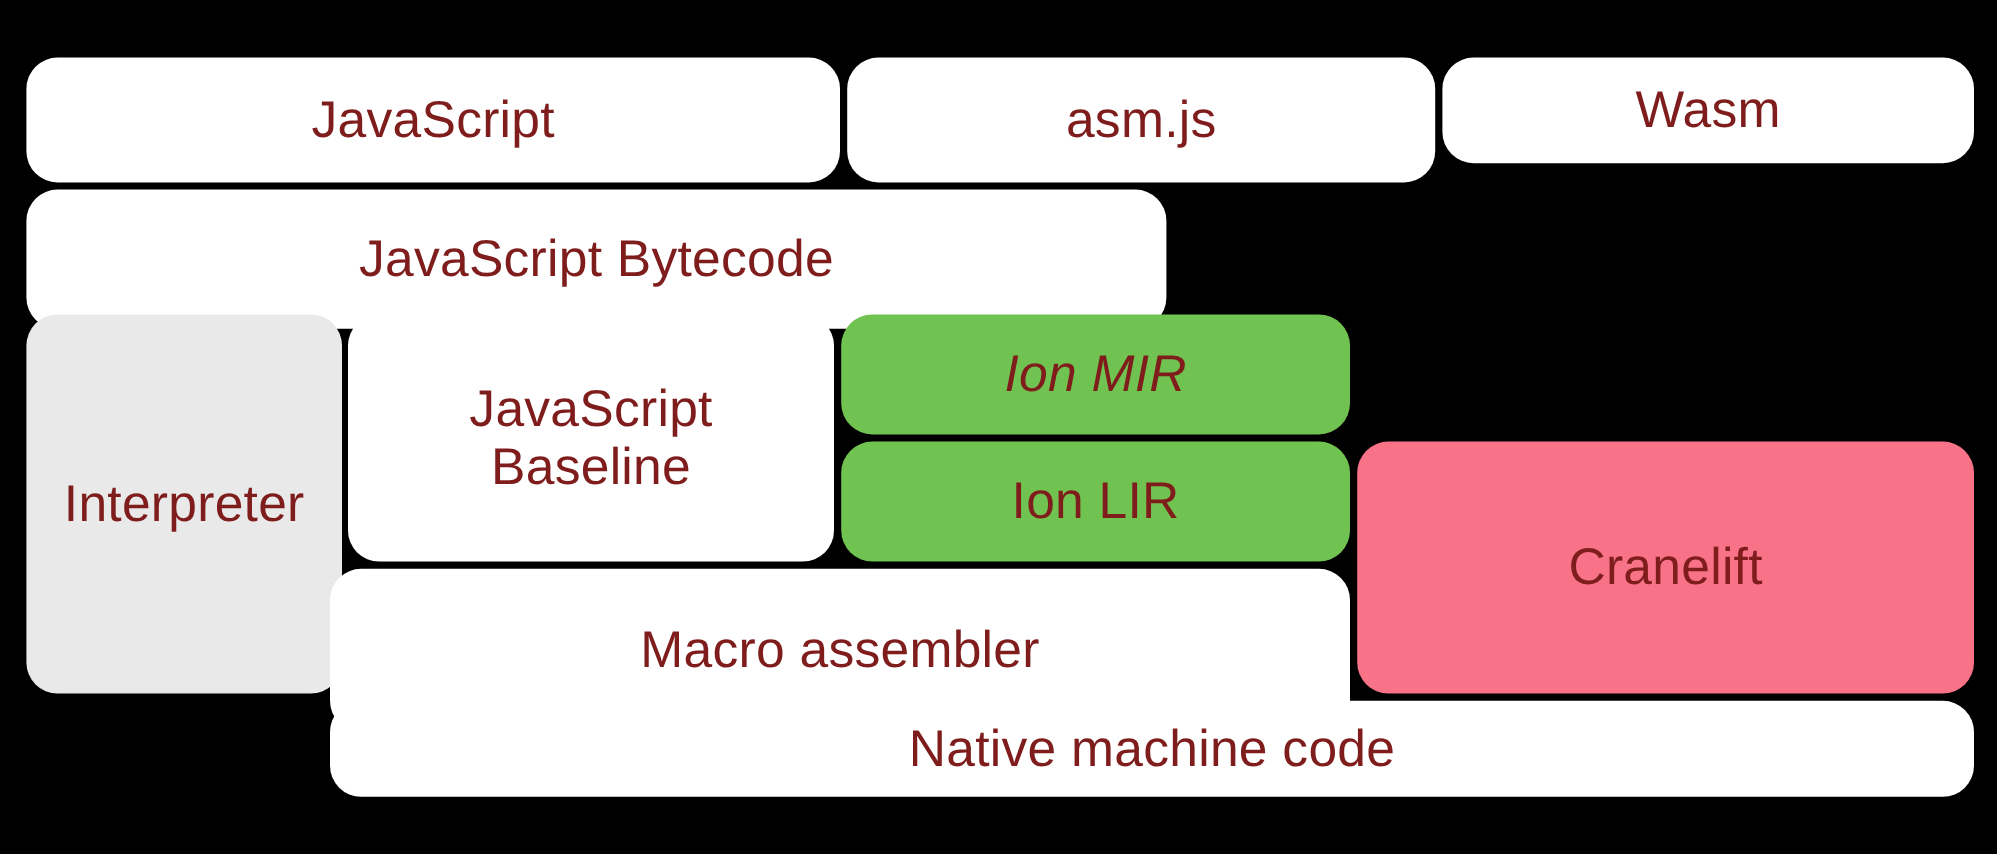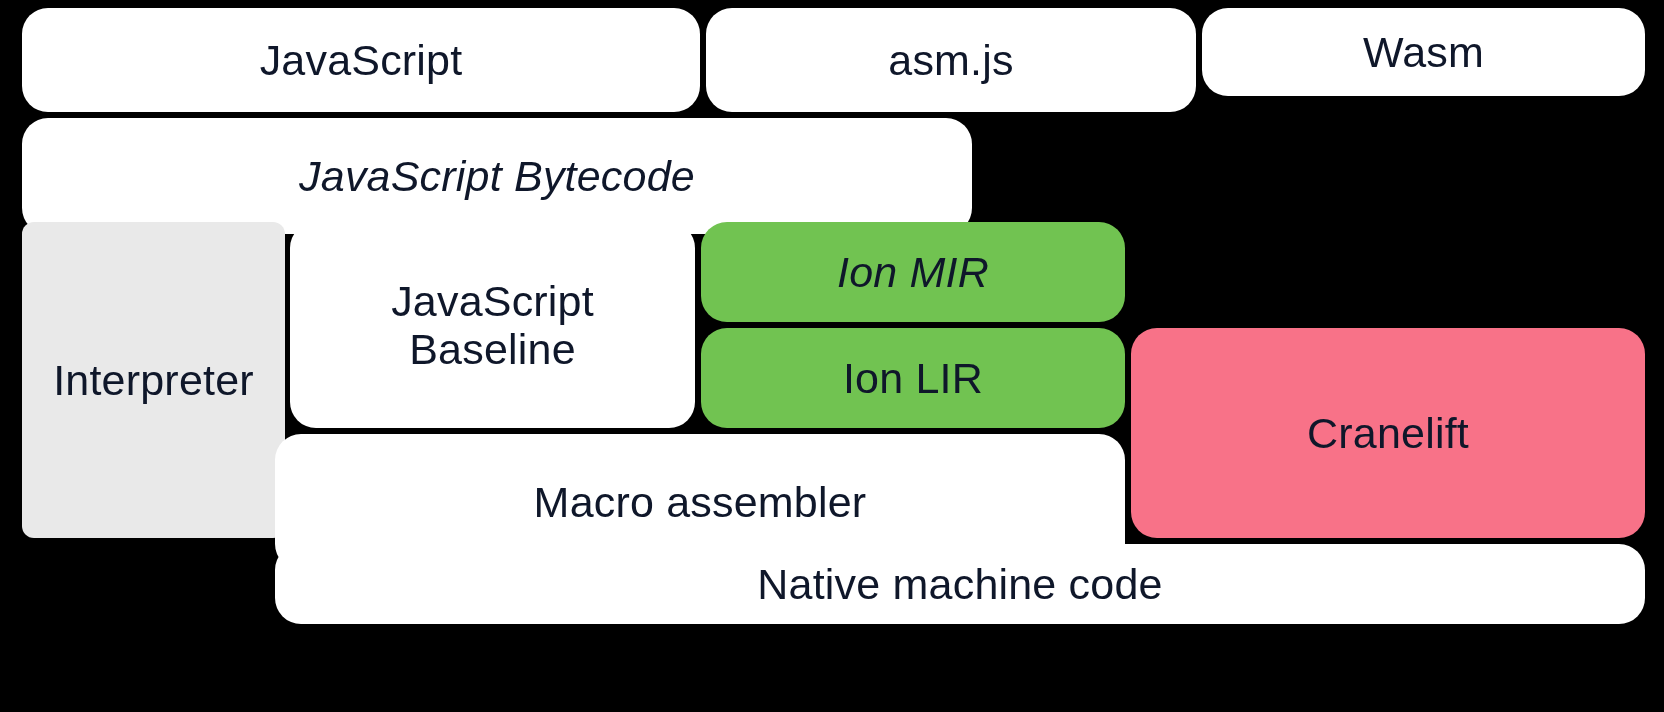--- a/index.html
+++ b/index.html
@@ -16,45 +16,46 @@
     font-family: "Liberation Sans", sans-serif;
   }
   .box {
     position: absolute;
     box-sizing: border-box;
     display: flex;
     align-items: center;
     justify-content: center;
     text-align: center;
     border-radius: 26px;
-    color: #0f172a;
+    color: #7f1d1d;
     font-size: 43px;
     line-height: 1.12;
     font-weight: 400;
     letter-spacing: 0.2px;
     white-space: pre-line;
     padding: 0 10px;
+    margin-top: 40px;
   }
   .box.white  { background: #ffffff; }
-  .box.gray   { background: #e9e9e9; border-radius: 12px; }
+  .box.gray   { background: #e9e9e9; }
   .box.green  { background: #71c351; }
   .box.pink   { background: #f87288; }
 </style>
 </head>
 <body>
 
 <div id="stage">
 
   <div class="box white" style="left:22px;  top:8px;   width:678px; height:104px;">JavaScript</div>
 
   <div class="box white" style="left:706px; top:8px;   width:490px; height:104px;">asm.js</div>
 
   <div class="box white" style="left:1202px;top:8px;   width:443px; height:88px;">Wasm</div>
 
-  <div class="box white" style="left:22px;  top:118px; width:950px; height:116px;font-style:italic;">JavaScript Bytecode</div>
+  <div class="box white" style="left:22px;  top:118px; width:950px; height:116px;">JavaScript Bytecode</div>
 
 
   <div class="box gray" style="left:22px;  top:222px; width:263px; height:316px;">Interpreter</div>
 
   <div class="box white" style="left:290px; top:222px; width:405px; height:206px;">JavaScript
 Baseline</div>
 
   <div class="box green" style="left:701px; top:222px; width:424px; height:100px;font-style:italic;">Ion MIR</div>
 
   <div class="box green" style="left:701px; top:328px; width:424px; height:100px;">Ion LIR</div>

